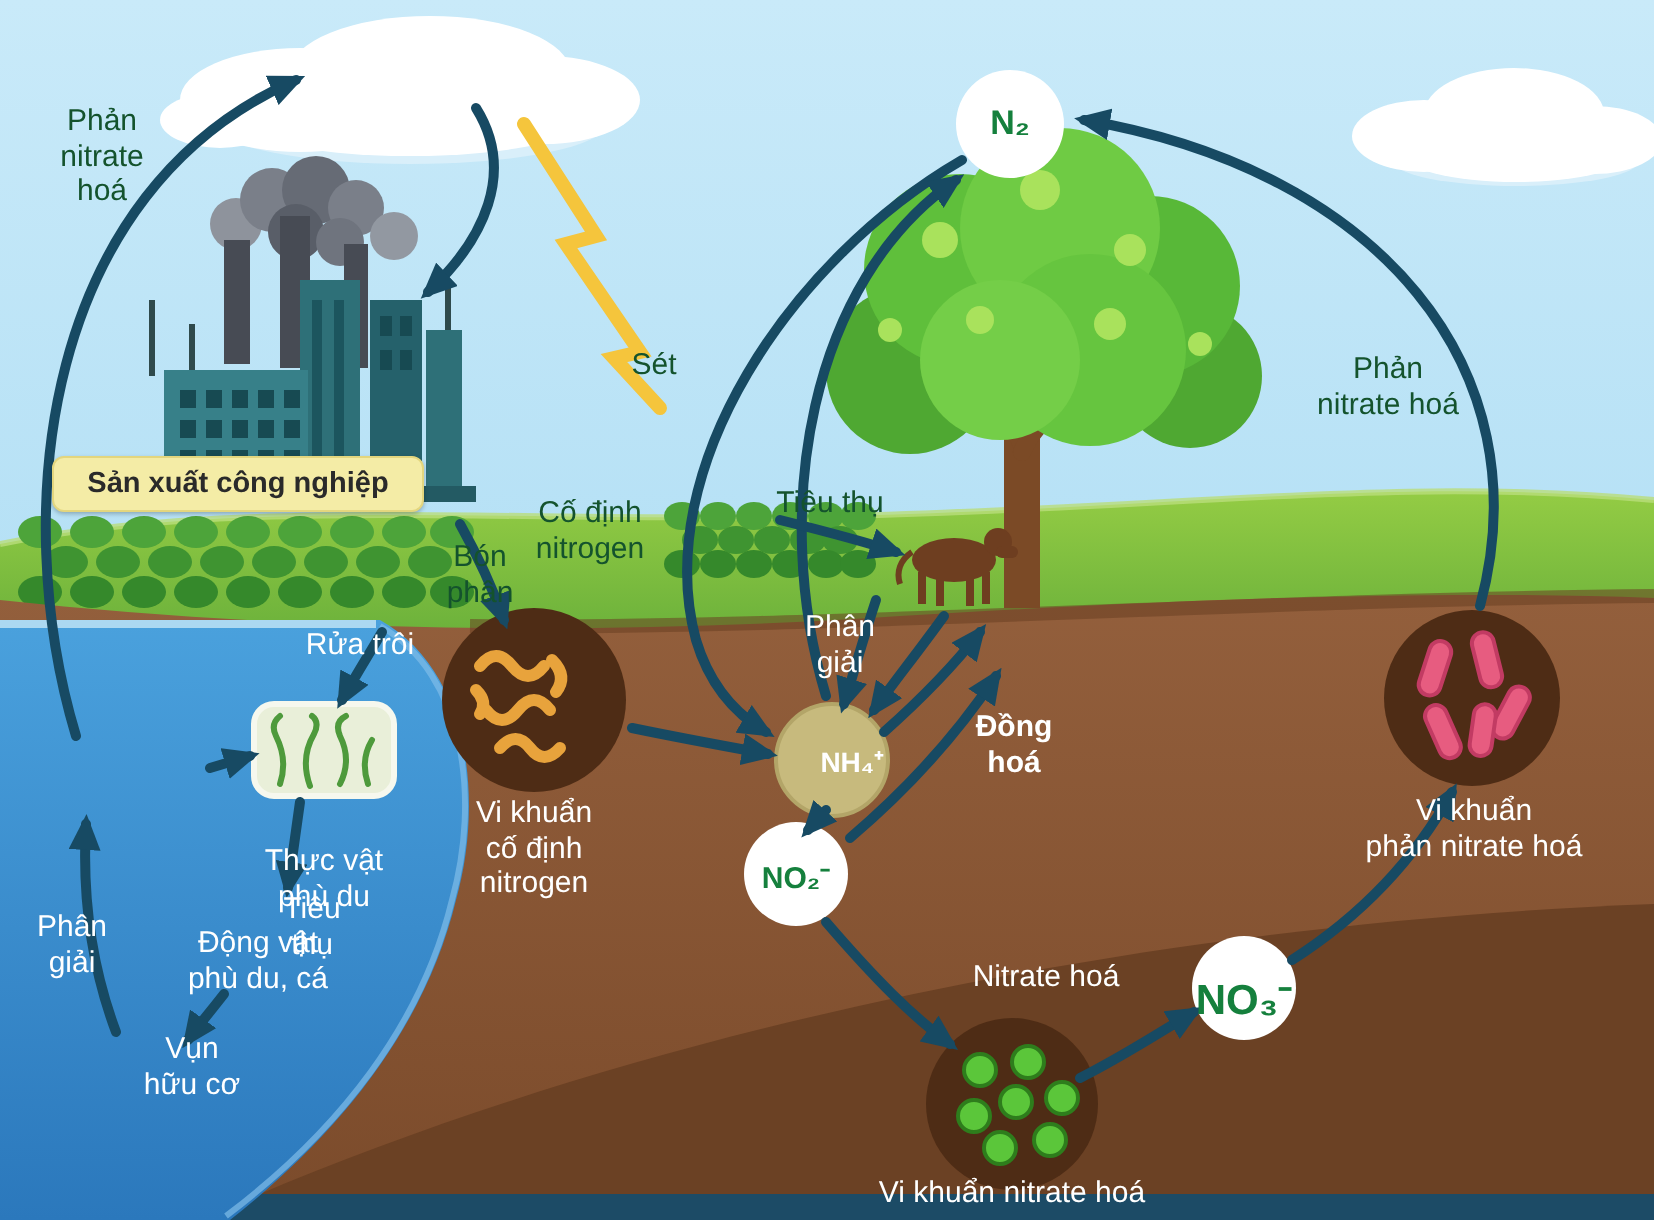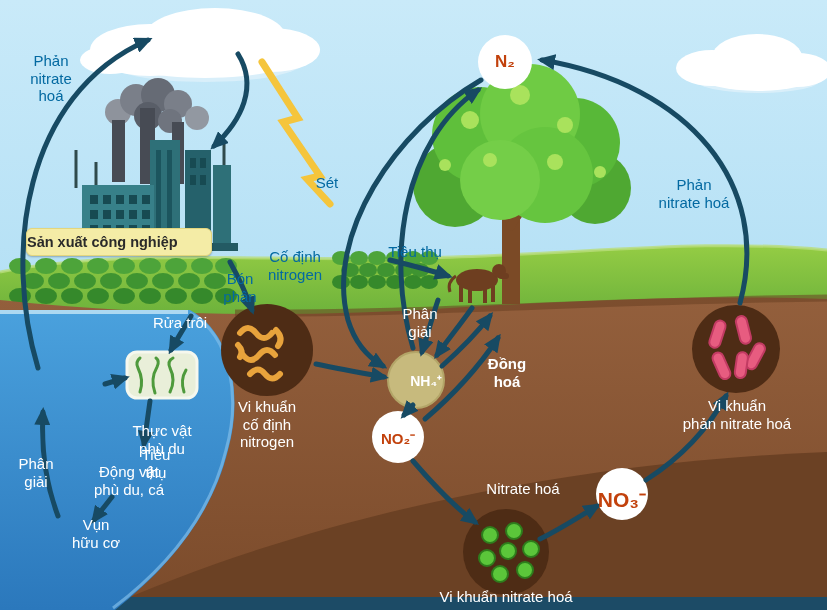--- a/index.html
+++ b/index.html
@@ -1,32 +1,32 @@
 <!DOCTYPE html>
 <html><head>
 <meta charset="utf-8">
 <style>
   * { margin:0; padding:0; box-sizing:border-box; }
   body { font-family:"Liberation Sans", sans-serif; background:#ffffff; }
   .stage { position:relative; width:827px; height:610px; overflow:hidden; background:#B8E0F4; }
   .layer { position:absolute; left:0; top:0; width:827px; height:610px; }
   .lbl {
     position:absolute; white-space:pre-line; text-align:center; line-height:1.18;
-    font-size:15px; color:#0369a1; z-index:5;
+    font-size:15px; color:#14532d; z-index:5;
   }
   .lbl.light { color:#ffffff; }
   .node-text {
-    position:absolute; text-align:center; font-weight:bold; color:#c2410c;
+    position:absolute; text-align:center; font-weight:bold; color:#15803d;
     font-size:16px; z-index:6;
   }
   .node-text.light { color:#ffffff; }
   .industry-box {
     position:absolute; left:26px; top:228px; width:186px; height:28px;
     background:#F4ECA6; border:1px solid #E3D67E; border-radius:6px;
-    display:flex; align-items:center; 
+    display:flex; align-items:center; justify-content:center;
     font-size:14.5px; font-weight:bold; color:#2A2A2A; z-index:5;
     box-shadow:0 1px 2px rgba(0,0,0,.25);
   }
 </style>
 </head>
 <body>
 
 <div class="stage">
 
   <svg class="layer" width="827" height="610" viewBox="0 0 827 610">

